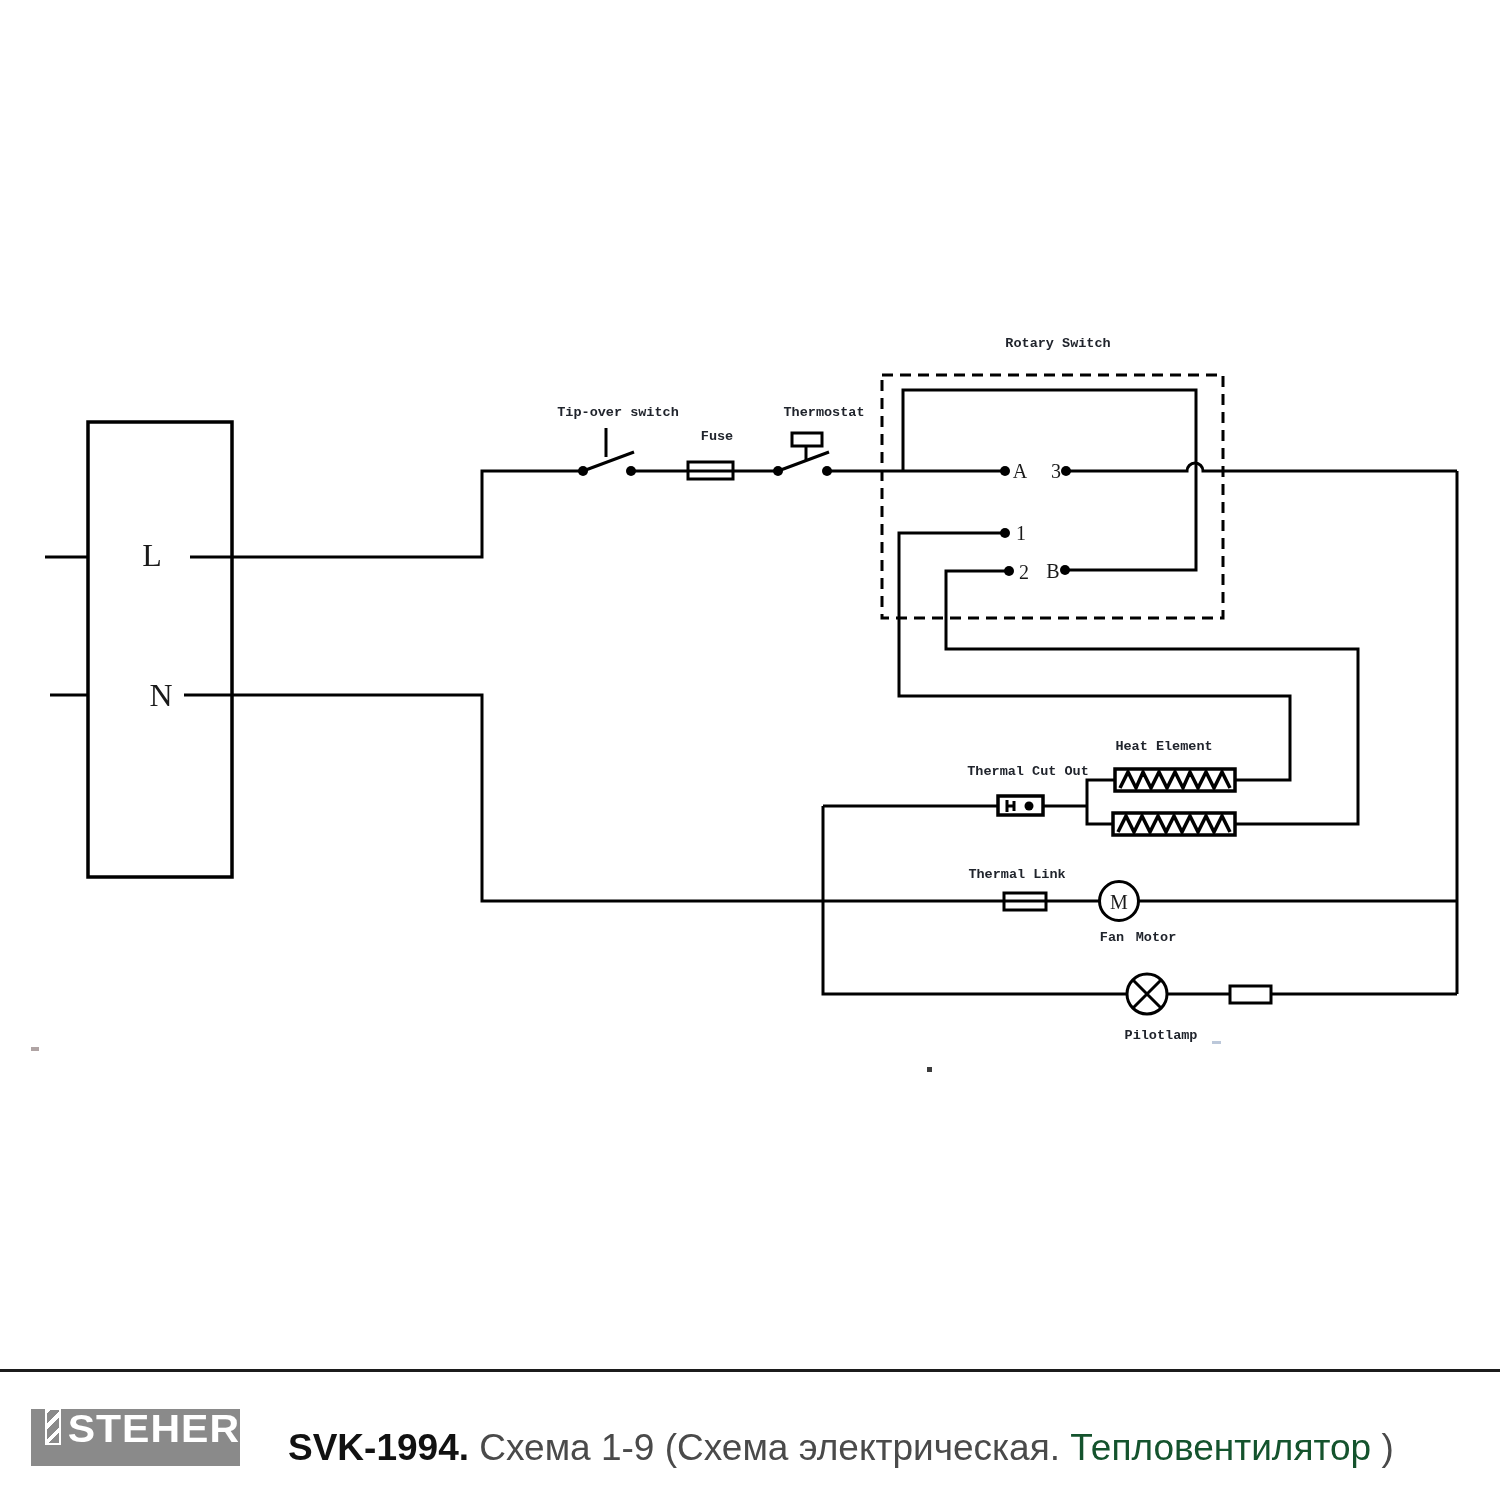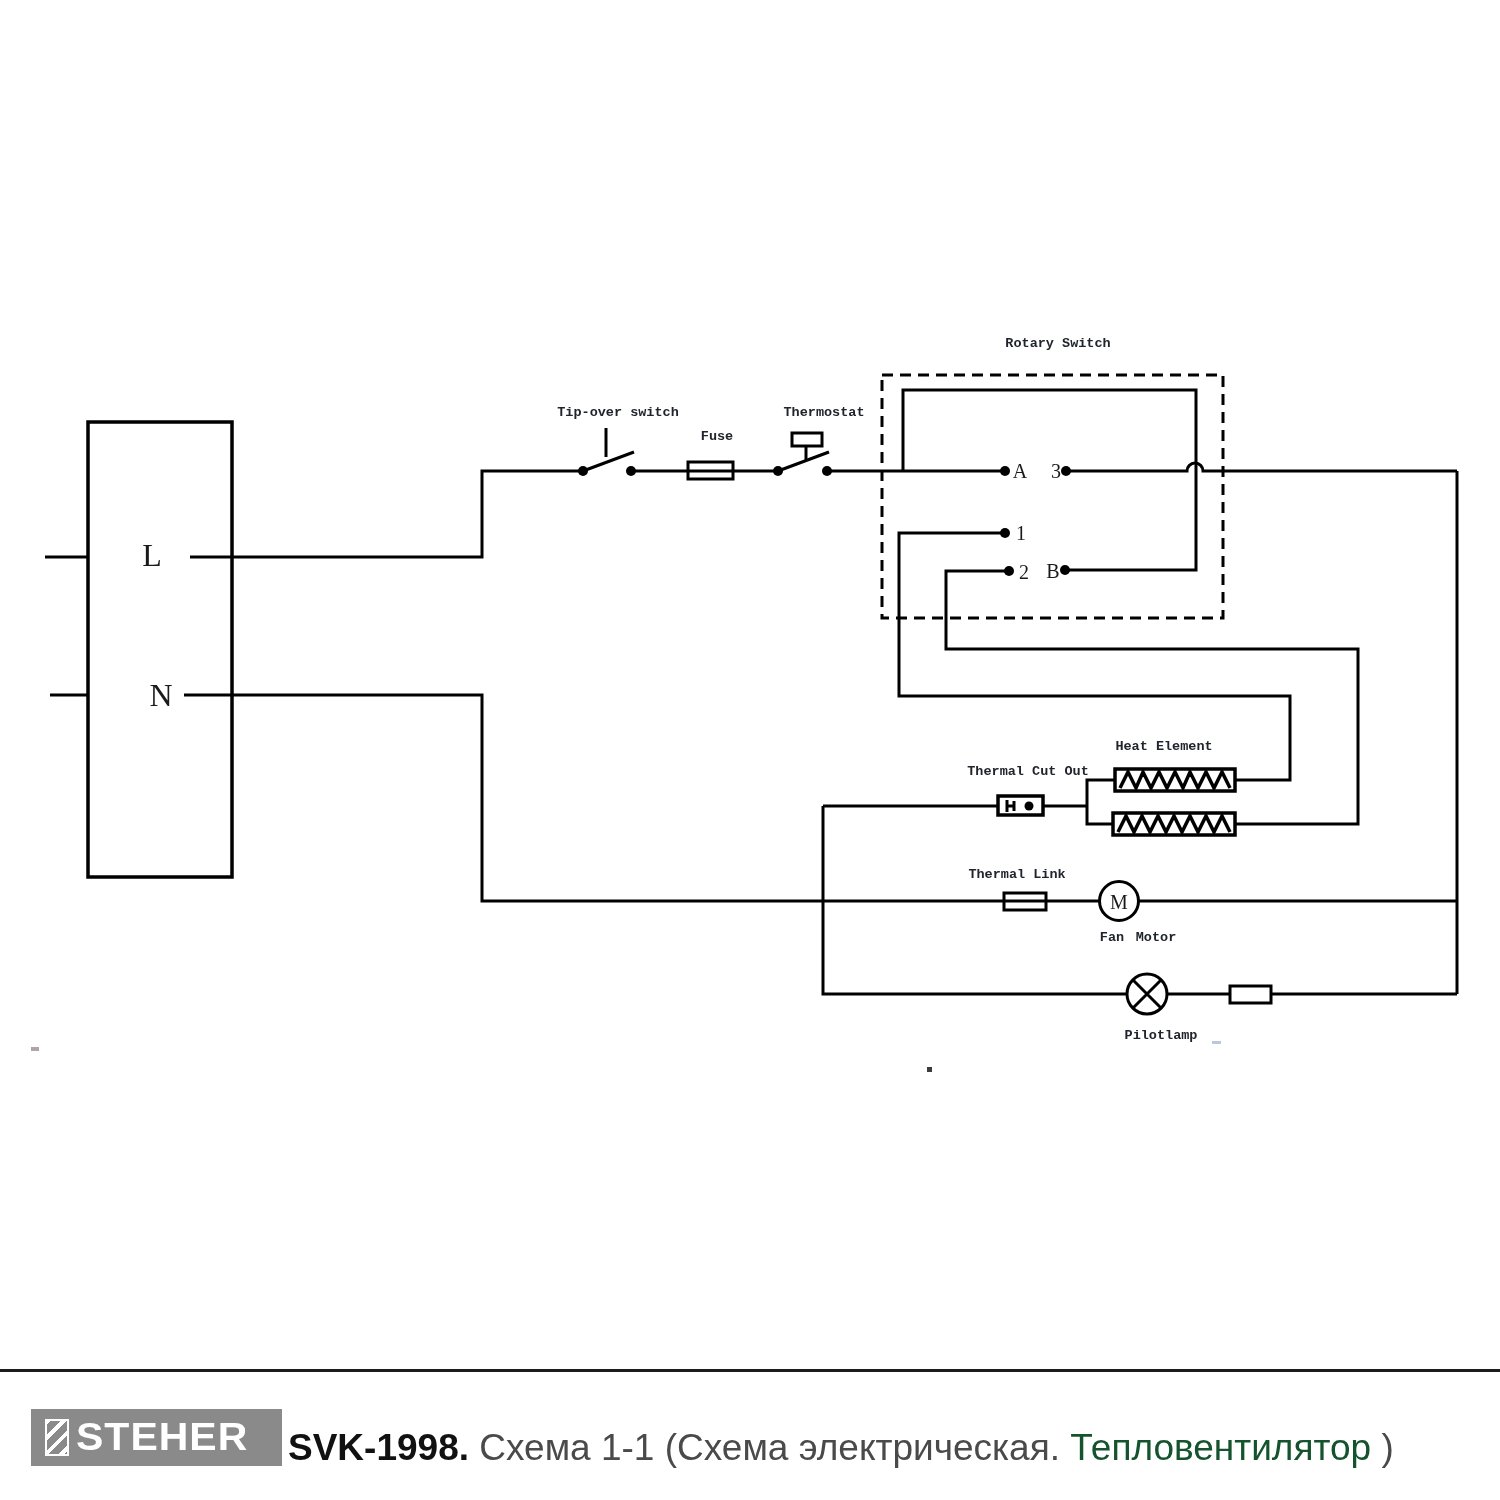--- a/index.html
+++ b/index.html
@@ -9,22 +9,22 @@
   svg .wire{stroke:#000;stroke-width:3;fill:none;}
   svg .thick{stroke:#000;stroke-width:3.5;fill:none;}
   svg .dot{fill:#000;stroke:none;}
   svg .mono-label{font-family:"Liberation Mono","DejaVu Sans Mono",monospace;
       font-size:13.5px;fill:#20242c;text-anchor:middle;font-weight:bold;}
   svg .serif-letter{font-family:"Liberation Serif","DejaVu Serif",serif;
       font-size:20px;fill:#1a1a1a;text-anchor:middle;}
   svg .serif-big{font-family:"Liberation Serif","DejaVu Serif",serif;
       font-size:32px;fill:#1a1a1a;text-anchor:middle;}
   .rule{position:absolute;left:0;top:1369px;width:1500px;height:3px;background:#1c1c1c;}
-  .logo{position:absolute;left:31px;top:1409px;width:251px;height:57px;background:#8a8a8a;
-        display:flex;align-items:center;}
+  .logo{position:absolute;left:31px;top:1409px;width:209px;height:57px;background:#8a8a8a;
+        display:flex;align-items:flex-start;}
   .logo-icon{width:22px;height:35px;margin-left:15px;
         background:repeating-linear-gradient(135deg,#ffffff 0 4px,#8a8a8a 4px 11px);
         outline:2px solid #ffffff;outline-offset:-1px;}
   .logo-word{color:#ffffff;font-weight:700;font-size:41px;letter-spacing:1px;
         margin-left:8px;line-height:1;transform:scaleY(0.96);}
   .caption{position:absolute;left:288px;top:1426px;font-size:37px;line-height:44px;white-space:pre;}
   .cap-bold{font-weight:700;color:#111111;}
   .cap-light{font-weight:400;color:#4a4a4a;}
   .cap-reg{font-weight:400;color:#14532d;}
   .artifact1{position:absolute;left:31px;top:1047px;width:8px;height:4px;background:#b0a4a4;}
@@ -135,15 +135,15 @@
 
   <div class="artifact1"></div>
   <div class="artifact2"></div>
   <div class="artifact3"></div>
 
   <div class="rule"></div>
   <div class="logo">
     <div class="logo-icon"></div>
     <div class="logo-word">STEHER</div>
   </div>
-  <div class="caption"><span class="cap-bold">SVK-1998.</span><span class="cap-light"> Схема 1-1 (Схема электрическая. </span><span class="cap-reg">Тепловентилятор</span><span class="cap-light"> )</span></div>
+  <div class="caption"><span class="cap-bold">SVK-1994.</span><span class="cap-light"> Схема 1-9 (Схема электрическая. </span><span class="cap-reg">Тепловентилятор</span><span class="cap-light"> )</span></div>
 
 </div>
 
 </body></html>

